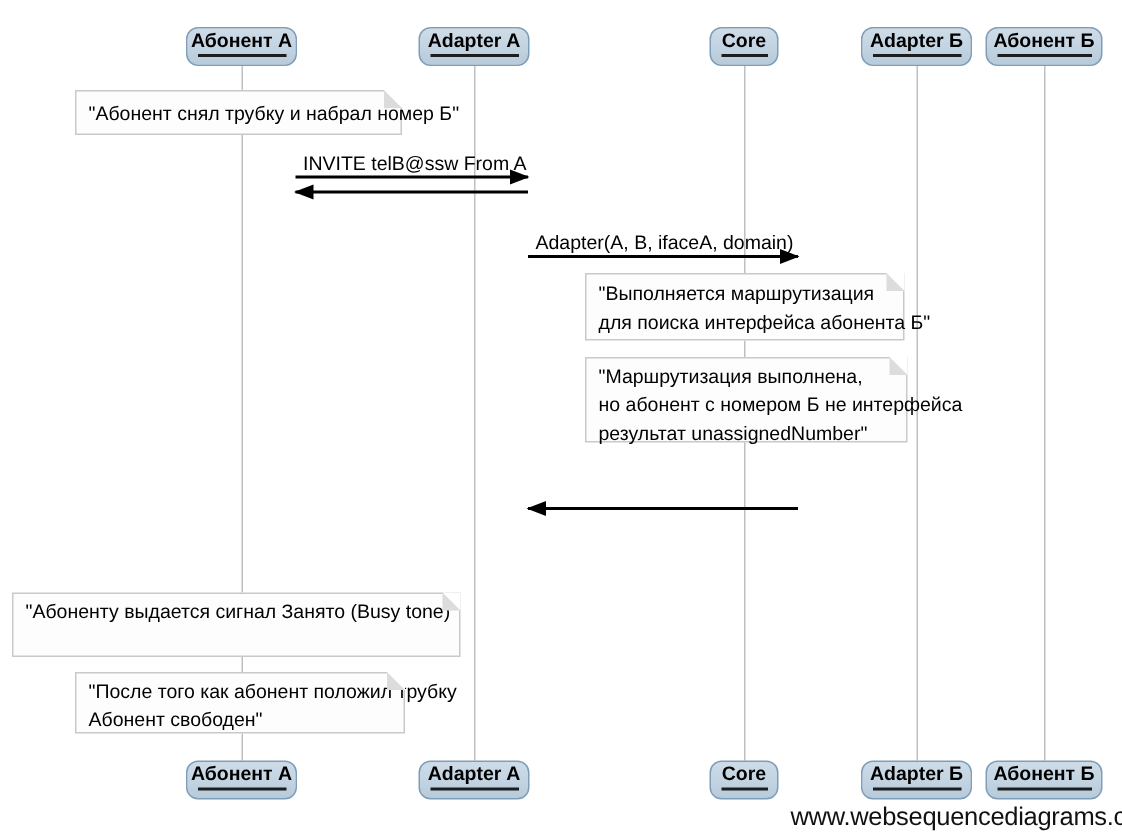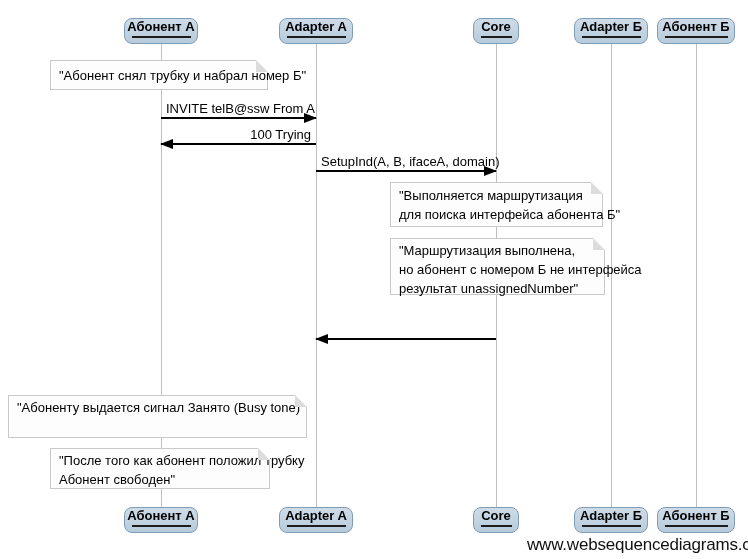--- a/index.html
+++ b/index.html
@@ -12,21 +12,21 @@
   
   .actor{
     position:absolute;height:26px;box-sizing:border-box;
     border:1.5px solid var(--actor-border,#7e9db8);border-radius:8px;
     background:linear-gradient(to bottom,var(--actor-fill-light,#cfdce8),var(--actor-fill,#b7cbdb));
     display:flex;align-items:flex-start;justify-content:center;
   }
   .actor-label{font-size:13px;font-weight:bold;white-space:nowrap;position:relative;z-index:1;}
   .strike{position:absolute;left:7px;right:6px;top:17px;height:2px;background:#1d1d1d;z-index:2;}
   
-  .msg{position:absolute;}
+  .msg{position:absolute;padding-left:36px;}
   .msg-label{height:16px;line-height:15px;font-size:13px;white-space:nowrap;}
   .align-left{text-align:left;padding-left:5px;}
   .align-right{text-align:right;padding-right:5px;}
   .msg-line{position:relative;height:2px;background:var(--arrow,#000);}
   .arr{position:absolute;width:0;height:0;border-top:5px solid transparent;border-bottom:5px solid transparent;top:-4px;}
   .arr-right{right:-1px;border-left:13px solid var(--arrow,#000);}
   .arr-left{left:-1px;border-right:13px solid var(--arrow,#000);}
   
   .note{
     position:absolute;box-sizing:border-box;background:var(--note-fill,#fdfdfd);
@@ -84,28 +84,27 @@
   </div>
 
   <div class="msg" style="left:161px;top:101px;width:155px">
     <div class="msg-label align-left">INVITE telB@ssw From A</div>
     <div class="msg-line">
       <i class="arr arr-right"></i>
     </div>
   </div>
 
   <div class="msg" style="left:161px;top:127px;width:155px">
-    <div class="msg-label align-right">100 Trying</div>
     <div class="msg-line">
       <i class="arr arr-left"></i>
     </div>
   </div>
 
   <div class="msg" style="left:316px;top:154px;width:180px">
-    <div class="msg-label align-left">SetupInd(A, B, ifaceA, domain)</div>
+    <div class="msg-label align-left">Adapter(A, B, ifaceA, domain)</div>
     <div class="msg-line">
       <i class="arr arr-right"></i>
     </div>
   </div>
 
   <div class="note pad-t3" style="left:390px;top:182px;width:213px;height:45px">
     <i class="fold"></i>
     <div class="note-text">
       <span>"Выполняется маршрутизация</span>
       <span>для поиска интерфейса абонента Б"</span>

